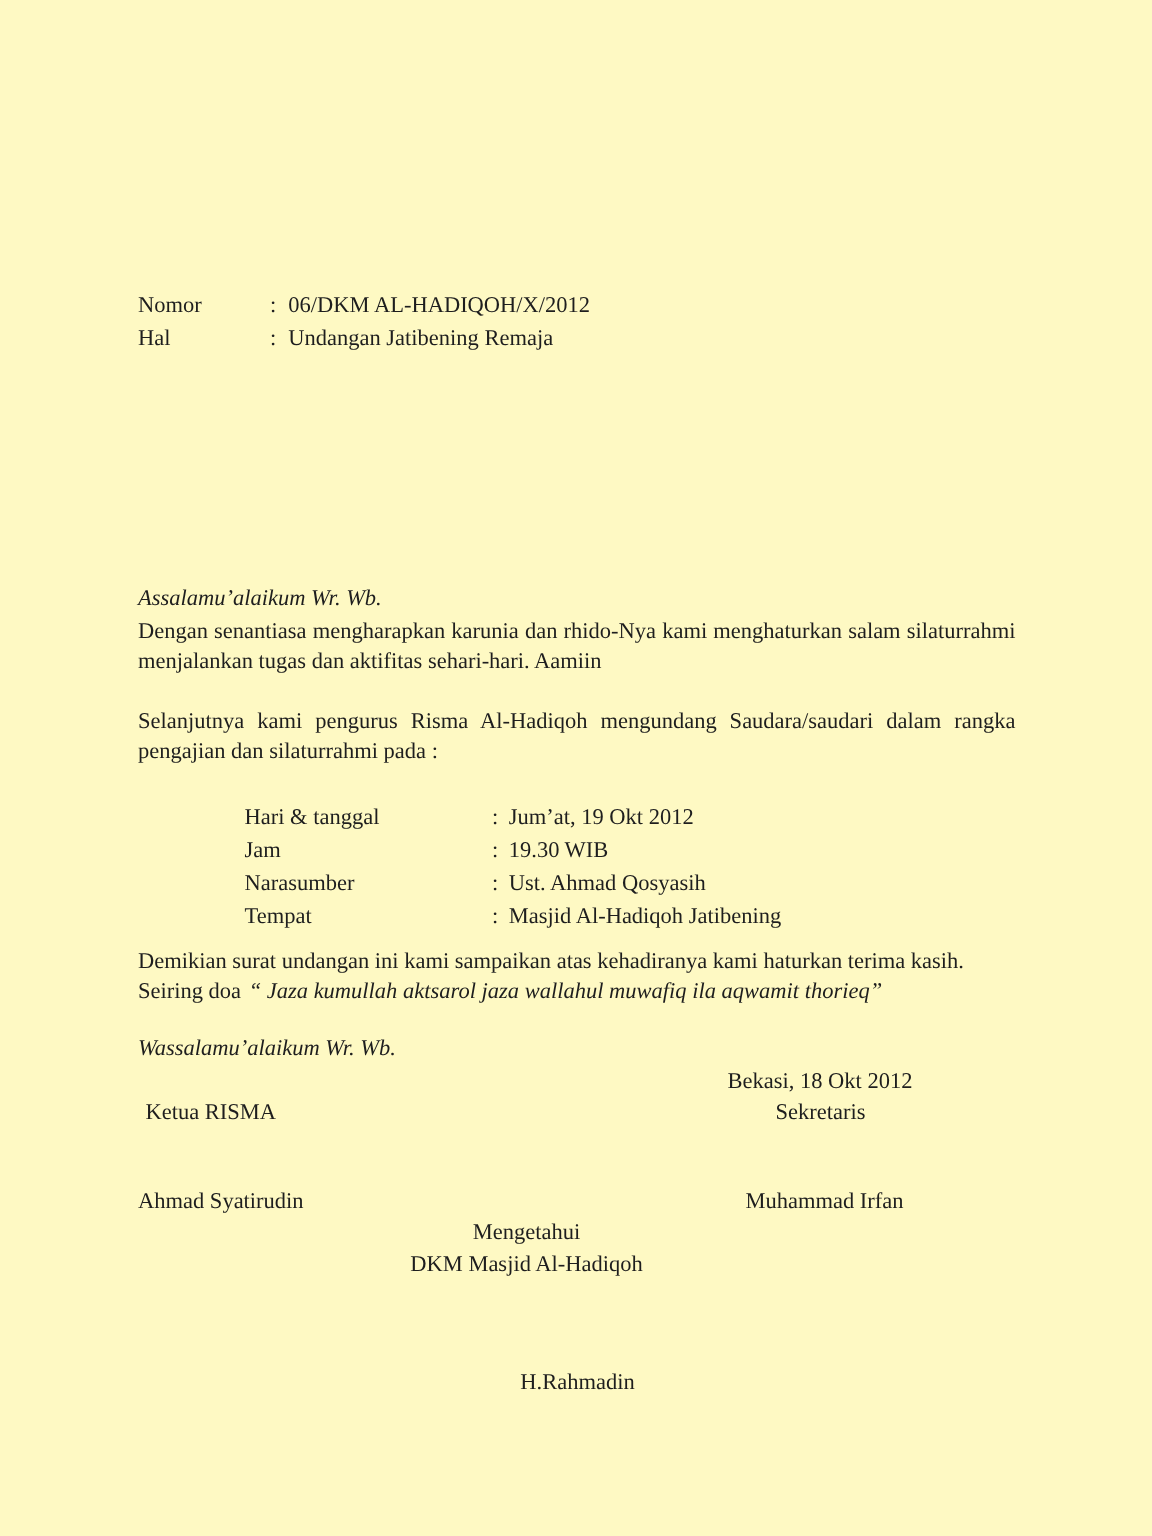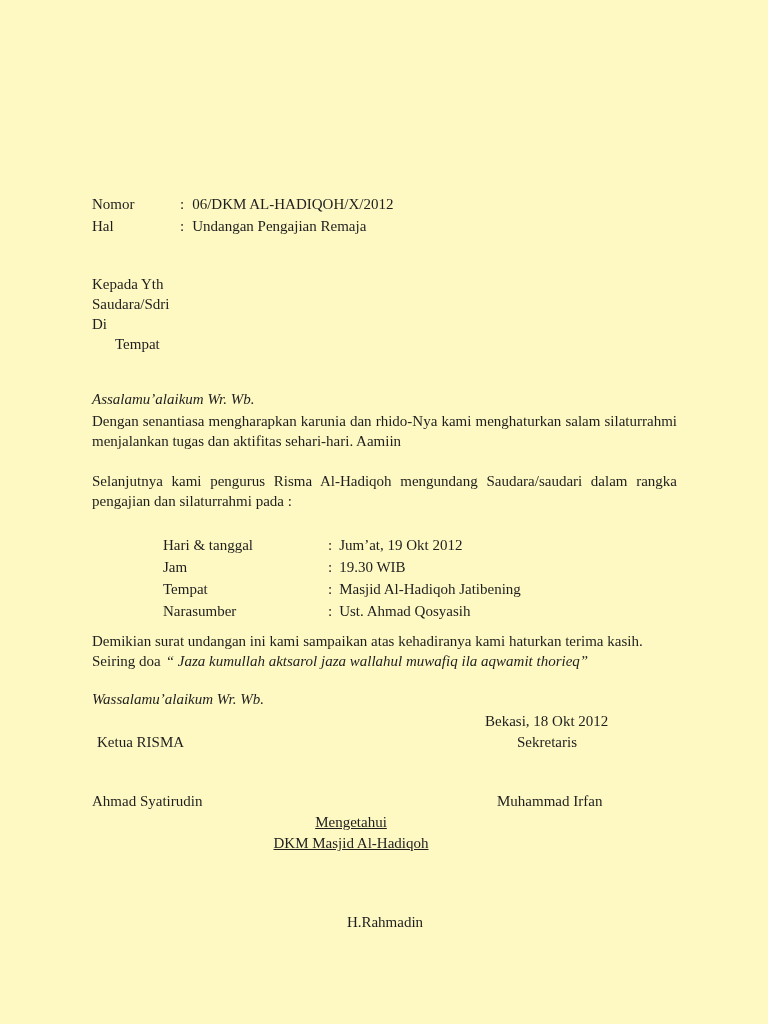--- a/index.html
+++ b/index.html
@@ -48,30 +48,24 @@
 </head>
 <body>
 
 <div class="page">
 
   <div class="abs" style="left:92px; top:194px;">
     <div class="ref-row">
       <span class="ref-label">Nomor</span><span class="colon">:</span><span class="ref-value">06/DKM AL-HADIQOH/X/2012</span>
     </div>
     <div class="ref-row">
-      <span class="ref-label">Hal</span><span class="colon">:</span><span class="ref-value">Undangan Pengajian Remaja</span>
+      <span class="ref-label">Hal</span><span class="colon">:</span><span class="ref-value">Undangan Jatibening Remaja</span>
     </div>
   </div>
 
-  <div class="abs" style="left:92px; top:274px;">
-    <div class="rcpt-line">Kepada Yth</div>
-    <div class="rcpt-line">Saudara/Sdri</div>
-    <div class="rcpt-line">Di</div>
-    <div class="rcpt-line indent">Tempat</div>
-  </div>
 
   <div class="abs it" style="left:92px; top:391px;">Assalamu’alaikum Wr. Wb.</div>
 
   <div class="abs" style="left:92px; top:411px;">
     <div class="jline">Dengan senantiasa mengharapkan karunia dan rhido-Nya kami menghaturkan salam silaturrahmi</div>
     <div class="jlast">menjalankan tugas dan aktifitas sehari-hari. Aamiin</div>
   </div>
 
   <div class="abs" style="left:92px; top:471px;">
     <div class="jline">Selanjutnya kami    pengurus Risma Al-Hadiqoh mengundang Saudara/saudari dalam rangka</div>
@@ -79,44 +73,44 @@
   </div>
 
   <div class="abs" style="left:163px; top:534px;">
     <div class="det-row">
       <span class="det-label">Hari &amp; tanggal</span><span>:</span><span class="det-value">Jum’at, 19 Okt 2012</span>
     </div>
     <div class="det-row">
       <span class="det-label">Jam</span><span>:</span><span class="det-value">19.30 WIB</span>
     </div>
     <div class="det-row">
-      <span class="det-label">Tempat</span><span>:</span><span class="det-value">Masjid Al-Hadiqoh Jatibening</span>
+      <span class="det-label">Narasumber</span><span>:</span><span class="det-value">Ust. Ahmad Qosyasih</span>
     </div>
     <div class="det-row">
-      <span class="det-label">Narasumber</span><span>:</span><span class="det-value">Ust. Ahmad Qosyasih</span>
+      <span class="det-label">Tempat</span><span>:</span><span class="det-value">Masjid Al-Hadiqoh Jatibening</span>
     </div>
   </div>
 
   <div class="abs" style="left:92px; top:631px;">
     <div class="jlast">Demikian surat undangan ini kami sampaikan atas kehadiranya kami haturkan terima kasih.</div>
     <div class="jlast">
       <span>Seiring doa</span><span class="it doa">“ Jaza kumullah aktsarol jaza wallahul muwafiq ila aqwamit thorieq”</span>
     </div>
   </div>
 
   <div class="abs it" style="left:92px; top:691px;text-align:center;">Wassalamu’alaikum Wr. Wb.</div>
 
   <div class="abs" style="left:485px; top:713px;">Bekasi, 18 Okt 2012</div>
 
   <div class="abs" style="left:97px; top:734px;">Ketua RISMA</div>
   <div class="abs" style="left:517px; top:734px;">Sekretaris</div>
 
   <div class="abs" style="left:92px; top:793px;">Ahmad Syatirudin</div>
   <div class="abs" style="left:497px; top:793px;">Muhammad Irfan</div>
 
-  <div class="abs center-ack" style="left:0px; top:812px;text-decoration:underline;">
+  <div class="abs center-ack" style="left:0px; top:812px;">
     <div>Mengetahui</div>
     <div>DKM Masjid Al-Hadiqoh</div>
   </div>
 
   <div class="abs center-name" style="left:0px; top:912px;">H.Rahmadin</div>
 
 </div>
 
 </body></html>

